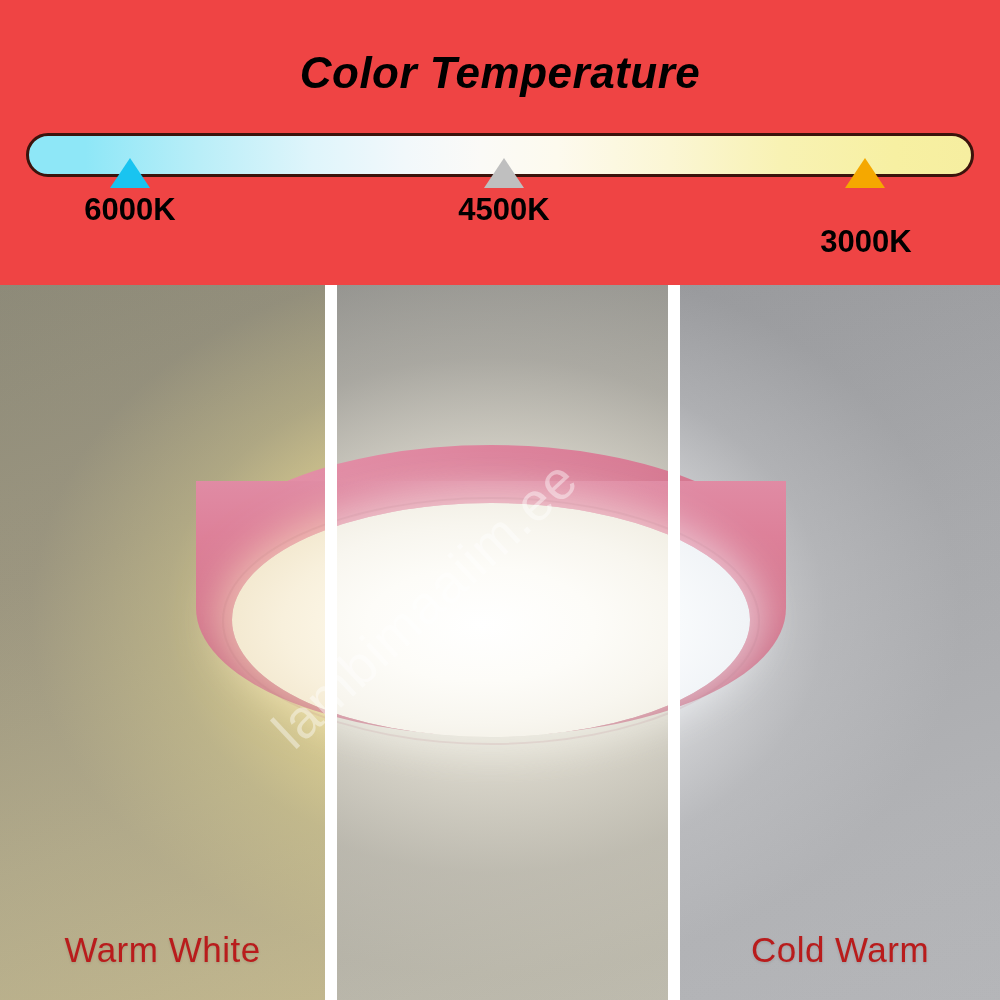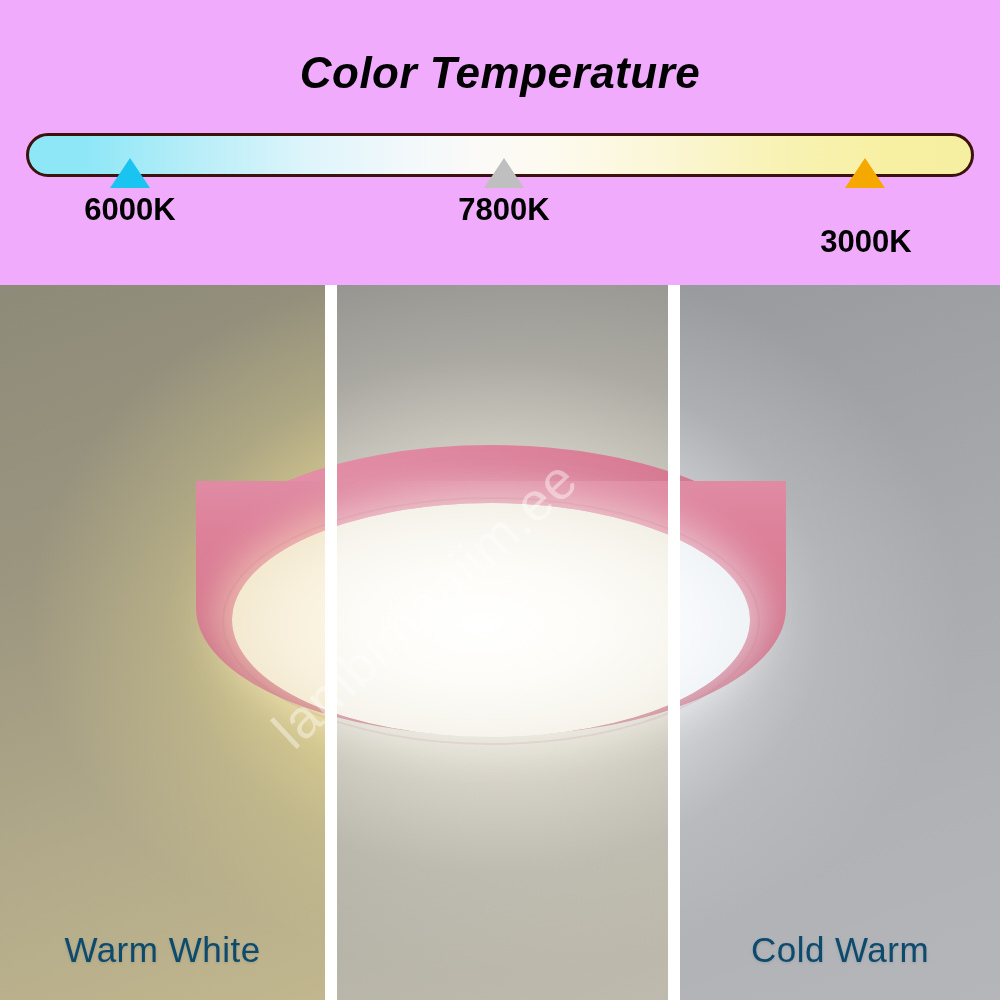--- a/index.html
+++ b/index.html
@@ -7,21 +7,21 @@
   body {
     font-family:"Liberation Sans", sans-serif;
     background:#ffffff;
     overflow:hidden;
     position:relative;
   }
 
   
   #header {
     position:absolute; left:0; top:0; width:1000px; height:289px;
-    background:#f0abfc;
+    background:#ef4444;
   }
   #page-title {
     position:absolute; left:0; top:48px; width:1000px;
     text-align:center;
     font-size:44px;
     font-weight:bold;
     font-style:italic;
     color:#000000;
     letter-spacing:0.5px;
   }
@@ -187,21 +187,21 @@
     letter-spacing:1px;
     pointer-events:none;
   }
 
   
   .caption {
     position:absolute;
     bottom:30px;
     width:100%;
     text-align:center;
-    color:#0c4a6e;
+    color:#b91c1c;
     font-size:35px;
     font-weight:normal;
     letter-spacing:0.5px;
     text-shadow:0 1px 3px rgba(0,0,0,0.12);
   }
 </style>
 </head>
 <body>
 
 <div id="header">
@@ -210,21 +210,21 @@
 
   <div id="scale-wrap">
     <div id="scale-bar"></div>
   </div>
 
   <div class="marker" id="marker-cold"></div>
   <div class="marker" id="marker-natural"></div>
   <div class="marker" id="marker-warm"></div>
 
   <div class="kelvin-label" id="label-6000">6000K</div>
-  <div class="kelvin-label" id="label-4500">7800K</div>
+  <div class="kelvin-label" id="label-4500">4500K</div>
   <div class="kelvin-label" id="label-3000">3000K</div>
 
 </div>
 
 <div id="photo-strip">
 
   <div class="panel" id="panel-warm">
     <div class="scene">
       <div class="bg" id="bg-warm"></div>
       <div class="lamp">

